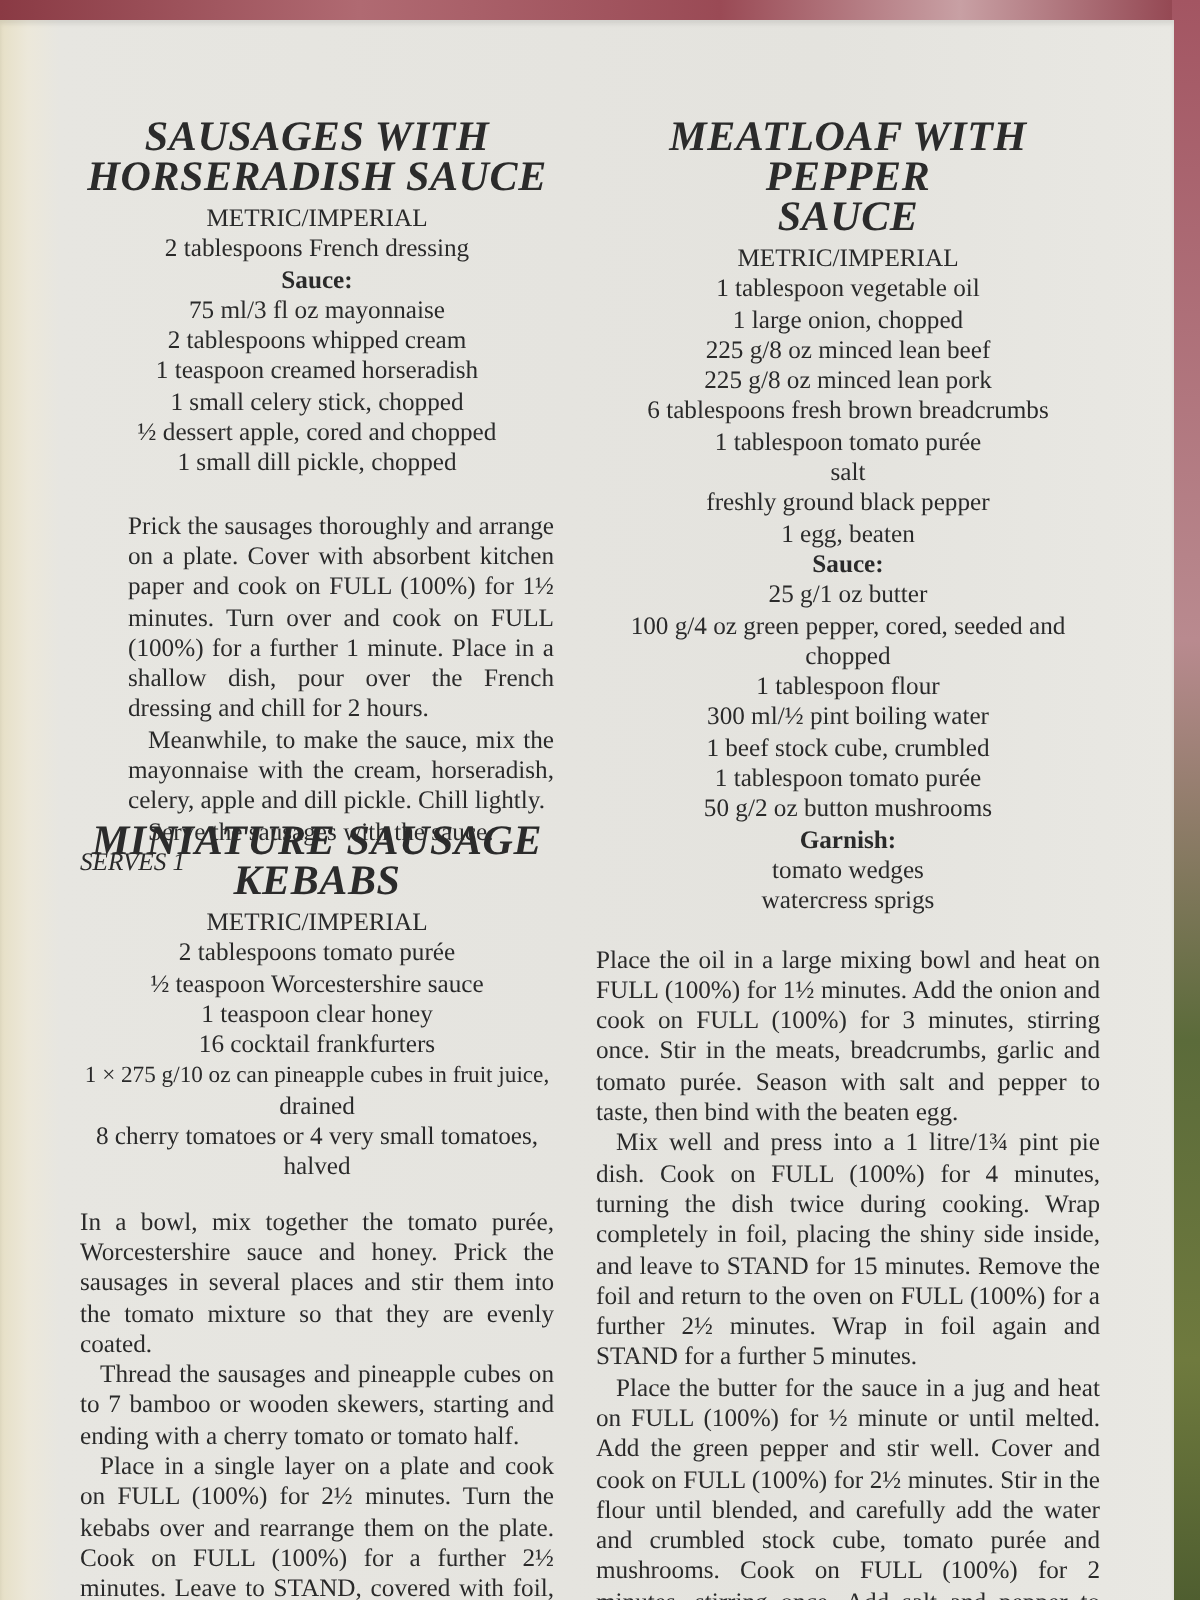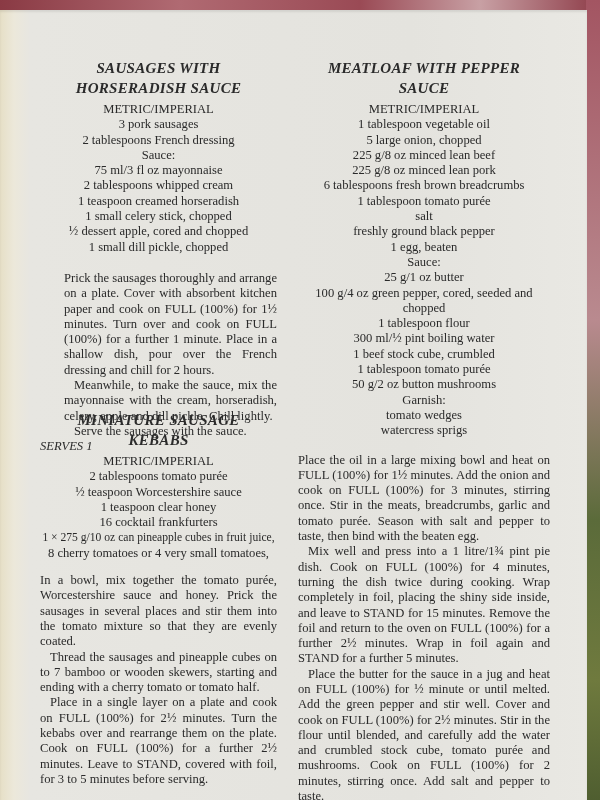--- a/index.html
+++ b/index.html
@@ -15,47 +15,46 @@
   }
   .page {
     position:absolute; left:0; top:10px; width:587px; height:790px;
     background: linear-gradient(90deg, #e6dfc6 0px, #ece8da 14px, #e7e6e1 30px, #e4e3de 70%, #e9e8e3 100%);
     box-shadow: inset 0 2px 2px rgba(0,0,0,0.08);
   }
   .col { position:absolute; top:0; }
   .col-left { left:40px; width:237px; }
   .col-right { left:298px; width:252px; }
   .title {
-    font-style:italic; text-align:center; font-size:15px; line-height:20px;
+    font-style:italic; text-align:center; font-size:21px; line-height:20px;
     letter-spacing:0.3px; color:#2b2b2b; margin:0;
   }
   .ing { text-align:center; font-size:12.6px; line-height:15.3px; margin:4px; }
   .ing div { margin:0; }
-  .ing .sub { font-weight:normal;text-align:center; }
+  .ing .sub { font-weight:bold;text-align:center; }
   .method p { margin:0; font-size:12.6px; line-height:15.3px; text-align:justify; text-indent:10px; }
   .method p.first { text-indent:0; }
   .yield { font-style:italic; font-size:12.6px; line-height:15px; margin:0; }
 </style>
 </head>
 <body>
 
 <div class="fabric-right"></div>
 
 <div class="page">
 
   <div class="col col-left">
 
     <section style="position:absolute; top:48px; left:0; width:237px;">
       <h2 class="title">
         <div>SAUSAGES WITH</div>
         <div>HORSERADISH SAUCE</div>
       </h2>
       <div class="ing" style="margin-top:4px;">
         <div>METRIC/IMPERIAL</div>
-        <div>3 pork sausages</div>
         <div>2 tablespoons French dressing</div>
         <div class="sub">Sauce:</div>
         <div>75 ml/3 fl oz mayonnaise</div>
         <div>2 tablespoons whipped cream</div>
         <div>1 teaspoon creamed horseradish</div>
         <div>1 small celery stick, chopped</div>
         <div>½ dessert apple, cored and chopped</div>
         <div>1 small dill pickle, chopped</div>
       </div>
       <div class="method" style="margin-top:16px;margin-left:24px;">
@@ -71,41 +70,43 @@
         <div>MINIATURE SAUSAGE</div>
         <div>KEBABS</div>
       </h2>
       <div class="ing" style="margin-top:4px;">
         <div>METRIC/IMPERIAL</div>
         <div>2 tablespoons tomato purée</div>
         <div>½ teaspoon Worcestershire sauce</div>
         <div>1 teaspoon clear honey</div>
         <div>16 cocktail frankfurters</div>
         <div style="font-size:11.6px;white-space:nowrap;margin-left:-6px;margin-right:-6px;">1 × 275 g/10 oz can pineapple cubes in fruit juice,</div>
+        <div>drained</div>
         <div>8 cherry tomatoes or 4 very small tomatoes,</div>
+        <div>halved</div>
       </div>
       <div class="method" style="margin-top:12px;">
         <p class="first">In a bowl, mix together the tomato purée, Worcestershire sauce and honey. Prick the sausages in several places and stir them into the tomato mixture so that they are evenly coated.</p>
         <p>Thread the sausages and pineapple cubes on to 7 bamboo or wooden skewers, starting and ending with a cherry tomato or tomato half.</p>
         <p>Place in a single layer on a plate and cook on FULL (100%) for 2½ minutes. Turn the kebabs over and rearrange them on the plate. Cook on FULL (100%) for a further 2½ minutes. Leave to STAND, covered with foil, for 3 to 5 minutes before serving.</p>
       </div>
 
     </section>
   </div>
 
   <div class="col col-right">
     <section style="position:absolute; top:48px; left:0; width:252px;">
       <h2 class="title">
         <div>MEATLOAF WITH PEPPER</div>
         <div>SAUCE</div>
       </h2>
       <div class="ing" style="margin-top:4px;">
         <div>METRIC/IMPERIAL</div>
         <div>1 tablespoon vegetable oil</div>
-        <div>5 large onion, chopped</div>
+        <div>1 large onion, chopped</div>
         <div>225 g/8 oz minced lean beef</div>
         <div>225 g/8 oz minced lean pork</div>
         <div>6 tablespoons fresh brown breadcrumbs</div>
         <div>1 tablespoon tomato purée</div>
         <div>salt</div>
         <div>freshly ground black pepper</div>
         <div>1 egg, beaten</div>
         <div class="sub">Sauce:</div>
         <div>25 g/1 oz butter</div>
         <div>100 g/4 oz green pepper, cored, seeded and</div>

